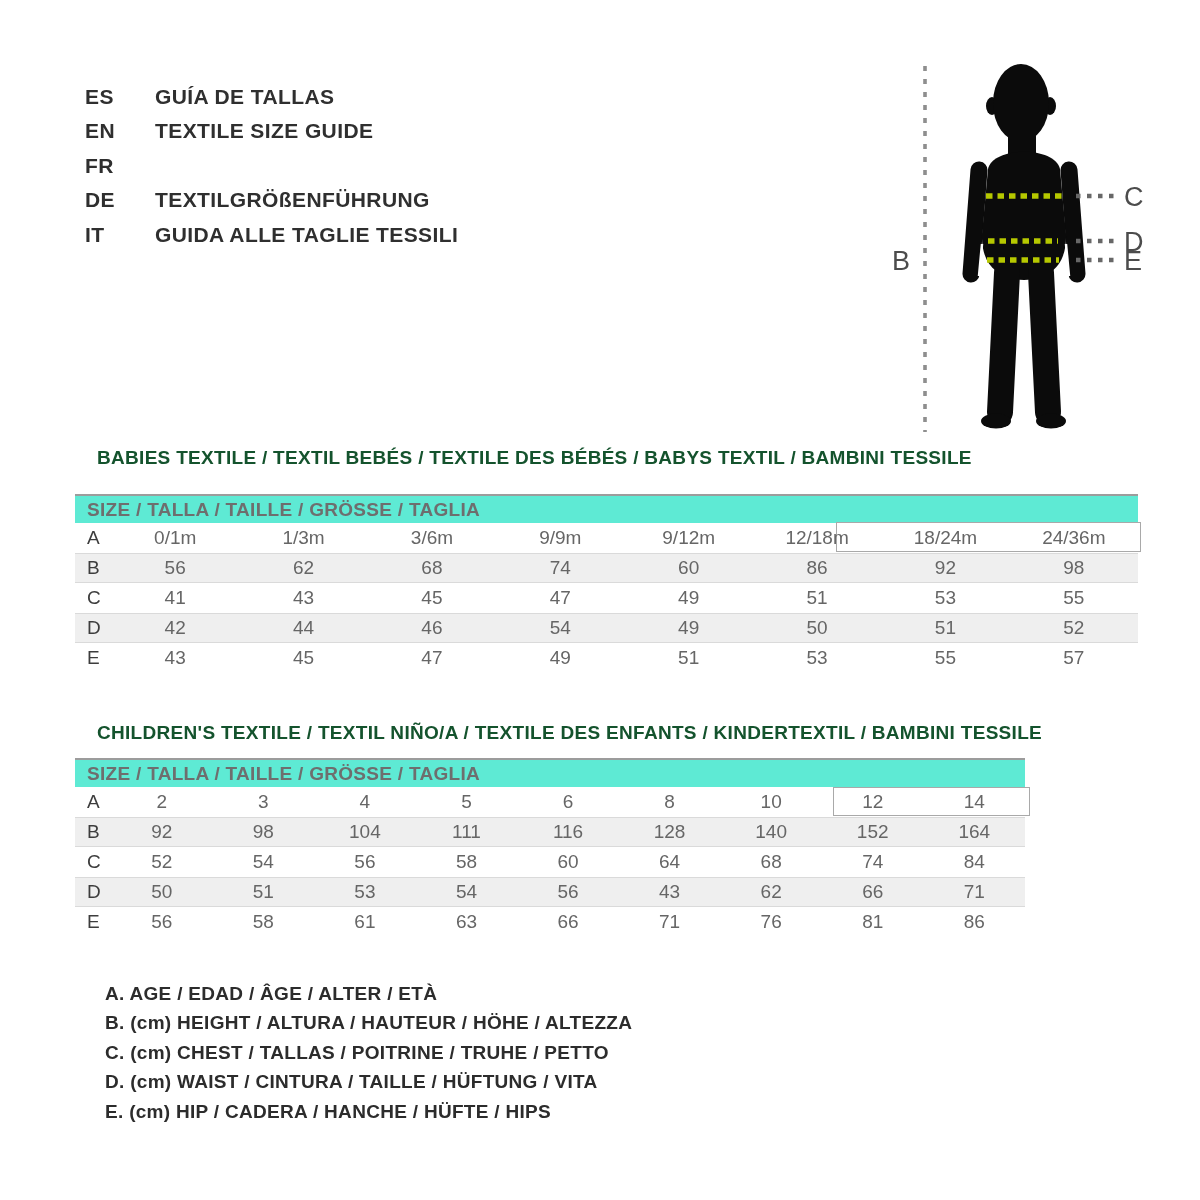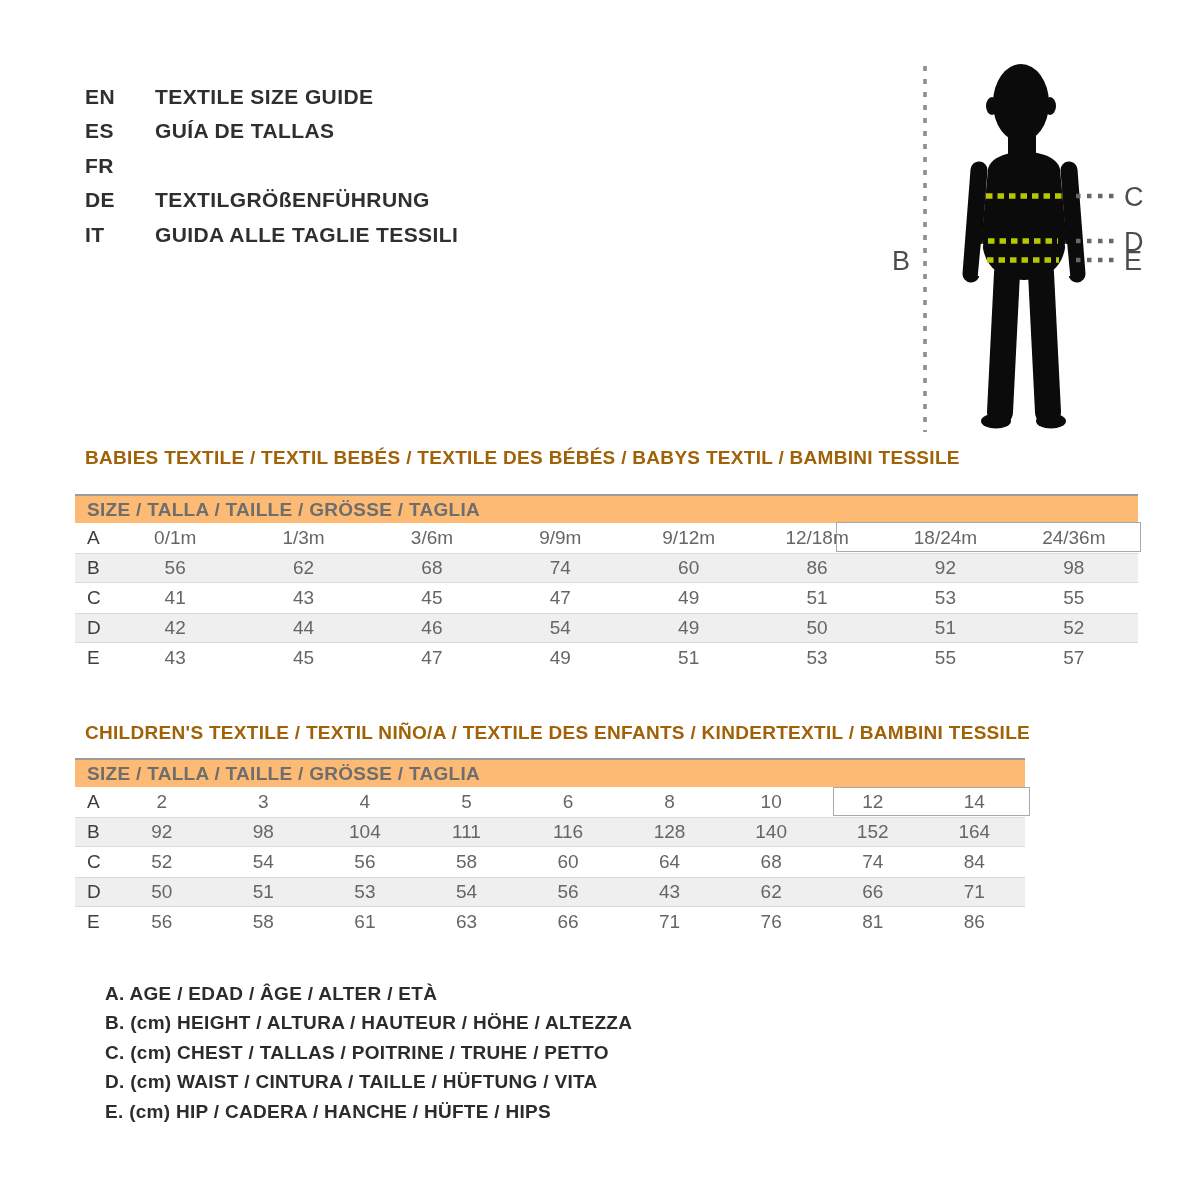--- a/index.html
+++ b/index.html
@@ -11,30 +11,30 @@
   }
   .abs{position:absolute;}
 
   
   .lang-list{left:85px;top:80px;}
   .lang-row{display:flex;line-height:34.4px;}
   .lang-code,.lang-title{font-weight:700;font-size:21px;color:#2f2f2f;letter-spacing:.4px;white-space:pre;}
   .lang-code{width:70px;}
 
   
-  .section-heading{font-weight:700;font-size:19px;color:#a16207;letter-spacing:.3px;white-space:pre;}
+  .section-heading{font-weight:700;font-size:19px;color:#14532d;letter-spacing:.3px;white-space:pre;margin-left:12px;}
   #babies-heading{left:85px;top:447px;}
   #children-heading{left:85px;top:722px;}
 
   
   .size-table{position:absolute;left:75px;}
   #babies-table{top:494px;width:1063px;}
   #children-table{top:758px;width:950px;}
   .thead{
-    height:29px;background:#fdba74;border-top:2px solid #9c9c9c;box-sizing:border-box;
+    height:29px;background:#5eead4;border-top:2px solid #9c9c9c;box-sizing:border-box;
     display:flex;align-items:center;padding-left:12px;
     font-size:19px;font-weight:700;color:#6e6e6e;letter-spacing:.3px;white-space:pre;
   }
   .trow{display:flex;height:30px;box-sizing:border-box;align-items:center;}
   .trow.stripe{background:#efefef;border-top:1px solid #dadada;border-bottom:1px solid #dadada;}
   .tcell{flex:1;text-align:center;font-size:19px;color:#666666;position:relative;z-index:3;}
   .tcell.rowlabel{flex:0 0 36px;padding-left:12px;box-sizing:border-box;text-align:left;color:#3d3d3d;}
 
   
   .hl-box{position:absolute;background:#ffffff;border:1px solid #a9a9a9;box-sizing:border-box;z-index:2;}
@@ -47,26 +47,26 @@
 
   
   .figure{left:878px;top:48px;width:280px;height:400px;}
   .measure-label{font-family:"Liberation Sans","DejaVu Sans",sans-serif;font-size:27px;fill:#4c4c4c;}
 </style>
 </head>
 <body>
 
 <div class="abs lang-list">
   <div class="lang-row">
+    <span class="lang-code">ES</span>
+    <span class="lang-title">GUÍA DE TALLAS</span>
+  </div>
+  <div class="lang-row">
     <span class="lang-code">EN</span>
     <span class="lang-title">TEXTILE SIZE GUIDE</span>
-  </div>
-  <div class="lang-row">
-    <span class="lang-code">ES</span>
-    <span class="lang-title">GUÍA DE TALLAS</span>
   </div>
   <div class="lang-row">
     <span class="lang-code">FR</span>
   </div>
   <div class="lang-row">
     <span class="lang-code">DE</span>
     <span class="lang-title">TEXTILGRÖßENFÜHRUNG</span>
   </div>
   <div class="lang-row">
     <span class="lang-code">IT</span>

